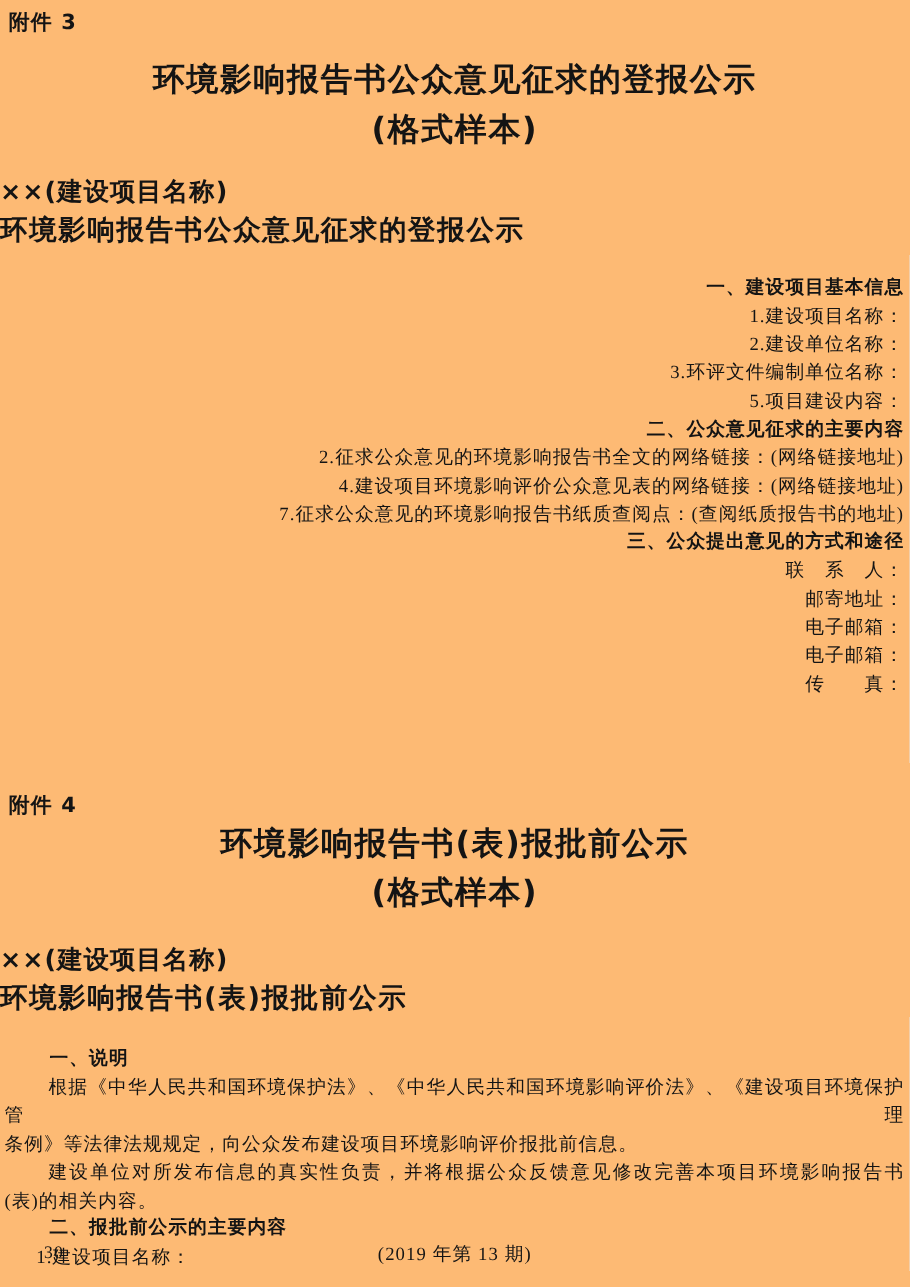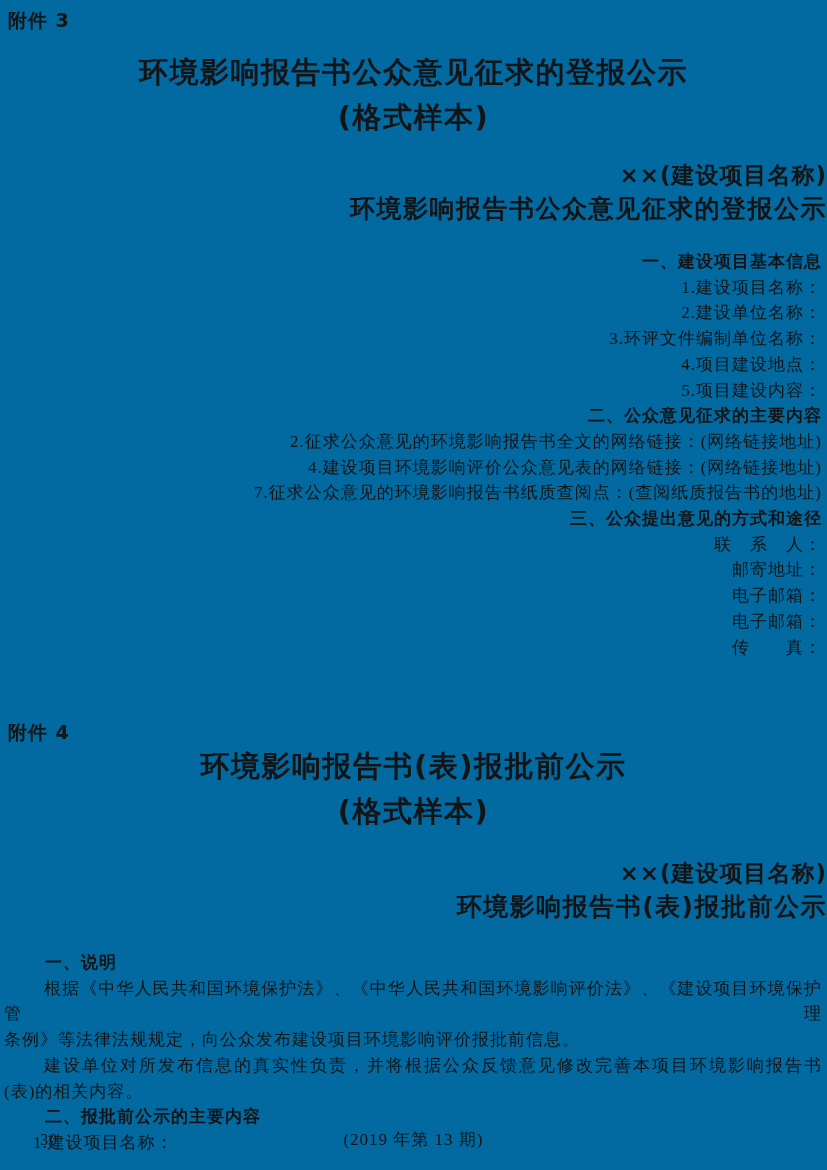--- a/index.html
+++ b/index.html
@@ -1,39 +1,39 @@
 <!DOCTYPE html>
 <html lang="zh"><head>
 <meta charset="utf-8">
 <style>
   html,body{margin:0;padding:0;background:#e8e8e8;}
   .page{
     position:relative;
     width:827px;height:1170px;
     margin:0 auto;
-    background:#0369a1;
+    background:#fdba74;
     color:#141414;
     font-family:"Liberation Serif","DejaVu Serif",serif;
     overflow:hidden;
   }
   
   .att-label{
     position:absolute;left:8px;
     font-size:19px;font-weight:bold;
     letter-spacing:1px;line-height:26px;
     font-family:"DejaVu Sans","Liberation Sans",sans-serif;
   }
   
   .title-block{position:absolute;left:0;width:827px;text-align:center;}
   .title-line{
     font-size:29px;font-weight:bold;line-height:45px;letter-spacing:1.5px;
     font-family:"DejaVu Sans","Liberation Sans",sans-serif;
   }
   
-  .sub-block{position:absolute;left:0;width:827px;text-align:right;}
+  .sub-block{position:absolute;left:0;width:827px;text-align:left;}
   .sub-line1{
     font-size:23px;font-weight:bold;line-height:34px;letter-spacing:1px;
     font-family:"DejaVu Sans","Liberation Sans",sans-serif;
   }
   .sub-line2{
     font-size:25px;font-weight:bold;line-height:34px;letter-spacing:1.5px;
     font-family:"DejaVu Sans","Liberation Sans",sans-serif;
   }
   
   .body-block{position:absolute;left:4px;width:818px;}
@@ -77,21 +77,20 @@
   <div class="sub-block" style="top:158px;">
     <div class="sub-line1">××(建设项目名称)</div>
     <div class="sub-line2">环境影响报告书公众意见征求的登报公示</div>
   </div>
 
   <div class="body-block" style="top:249px;text-align:right;">
     <div class="doc-line h">一、建设项目基本信息</div>
     <div class="doc-line item">1.建设项目名称：</div>
     <div class="doc-line item">2.建设单位名称：</div>
     <div class="doc-line item">3.环评文件编制单位名称：</div>
-    <div class="doc-line item">4.项目建设地点：</div>
     <div class="doc-line item">5.项目建设内容：</div>
     <div class="doc-line h">二、公众意见征求的主要内容</div>
     <div class="doc-line item">2.征求公众意见的环境影响报告书全文的网络链接：(网络链接地址)</div>
     <div class="doc-line item">4.建设项目环境影响评价公众意见表的网络链接：(网络链接地址)</div>
     <div class="doc-line item">7.征求公众意见的环境影响报告书纸质查阅点：(查阅纸质报告书的地址)</div>
     <div class="doc-line h">三、公众提出意见的方式和途径</div>
     <div class="doc-line contact">联　系　人：</div>
     <div class="doc-line contact">邮寄地址：</div>
     <div class="doc-line contact">电子邮箱：</div>
     <div class="doc-line contact">电子邮箱：</div>

